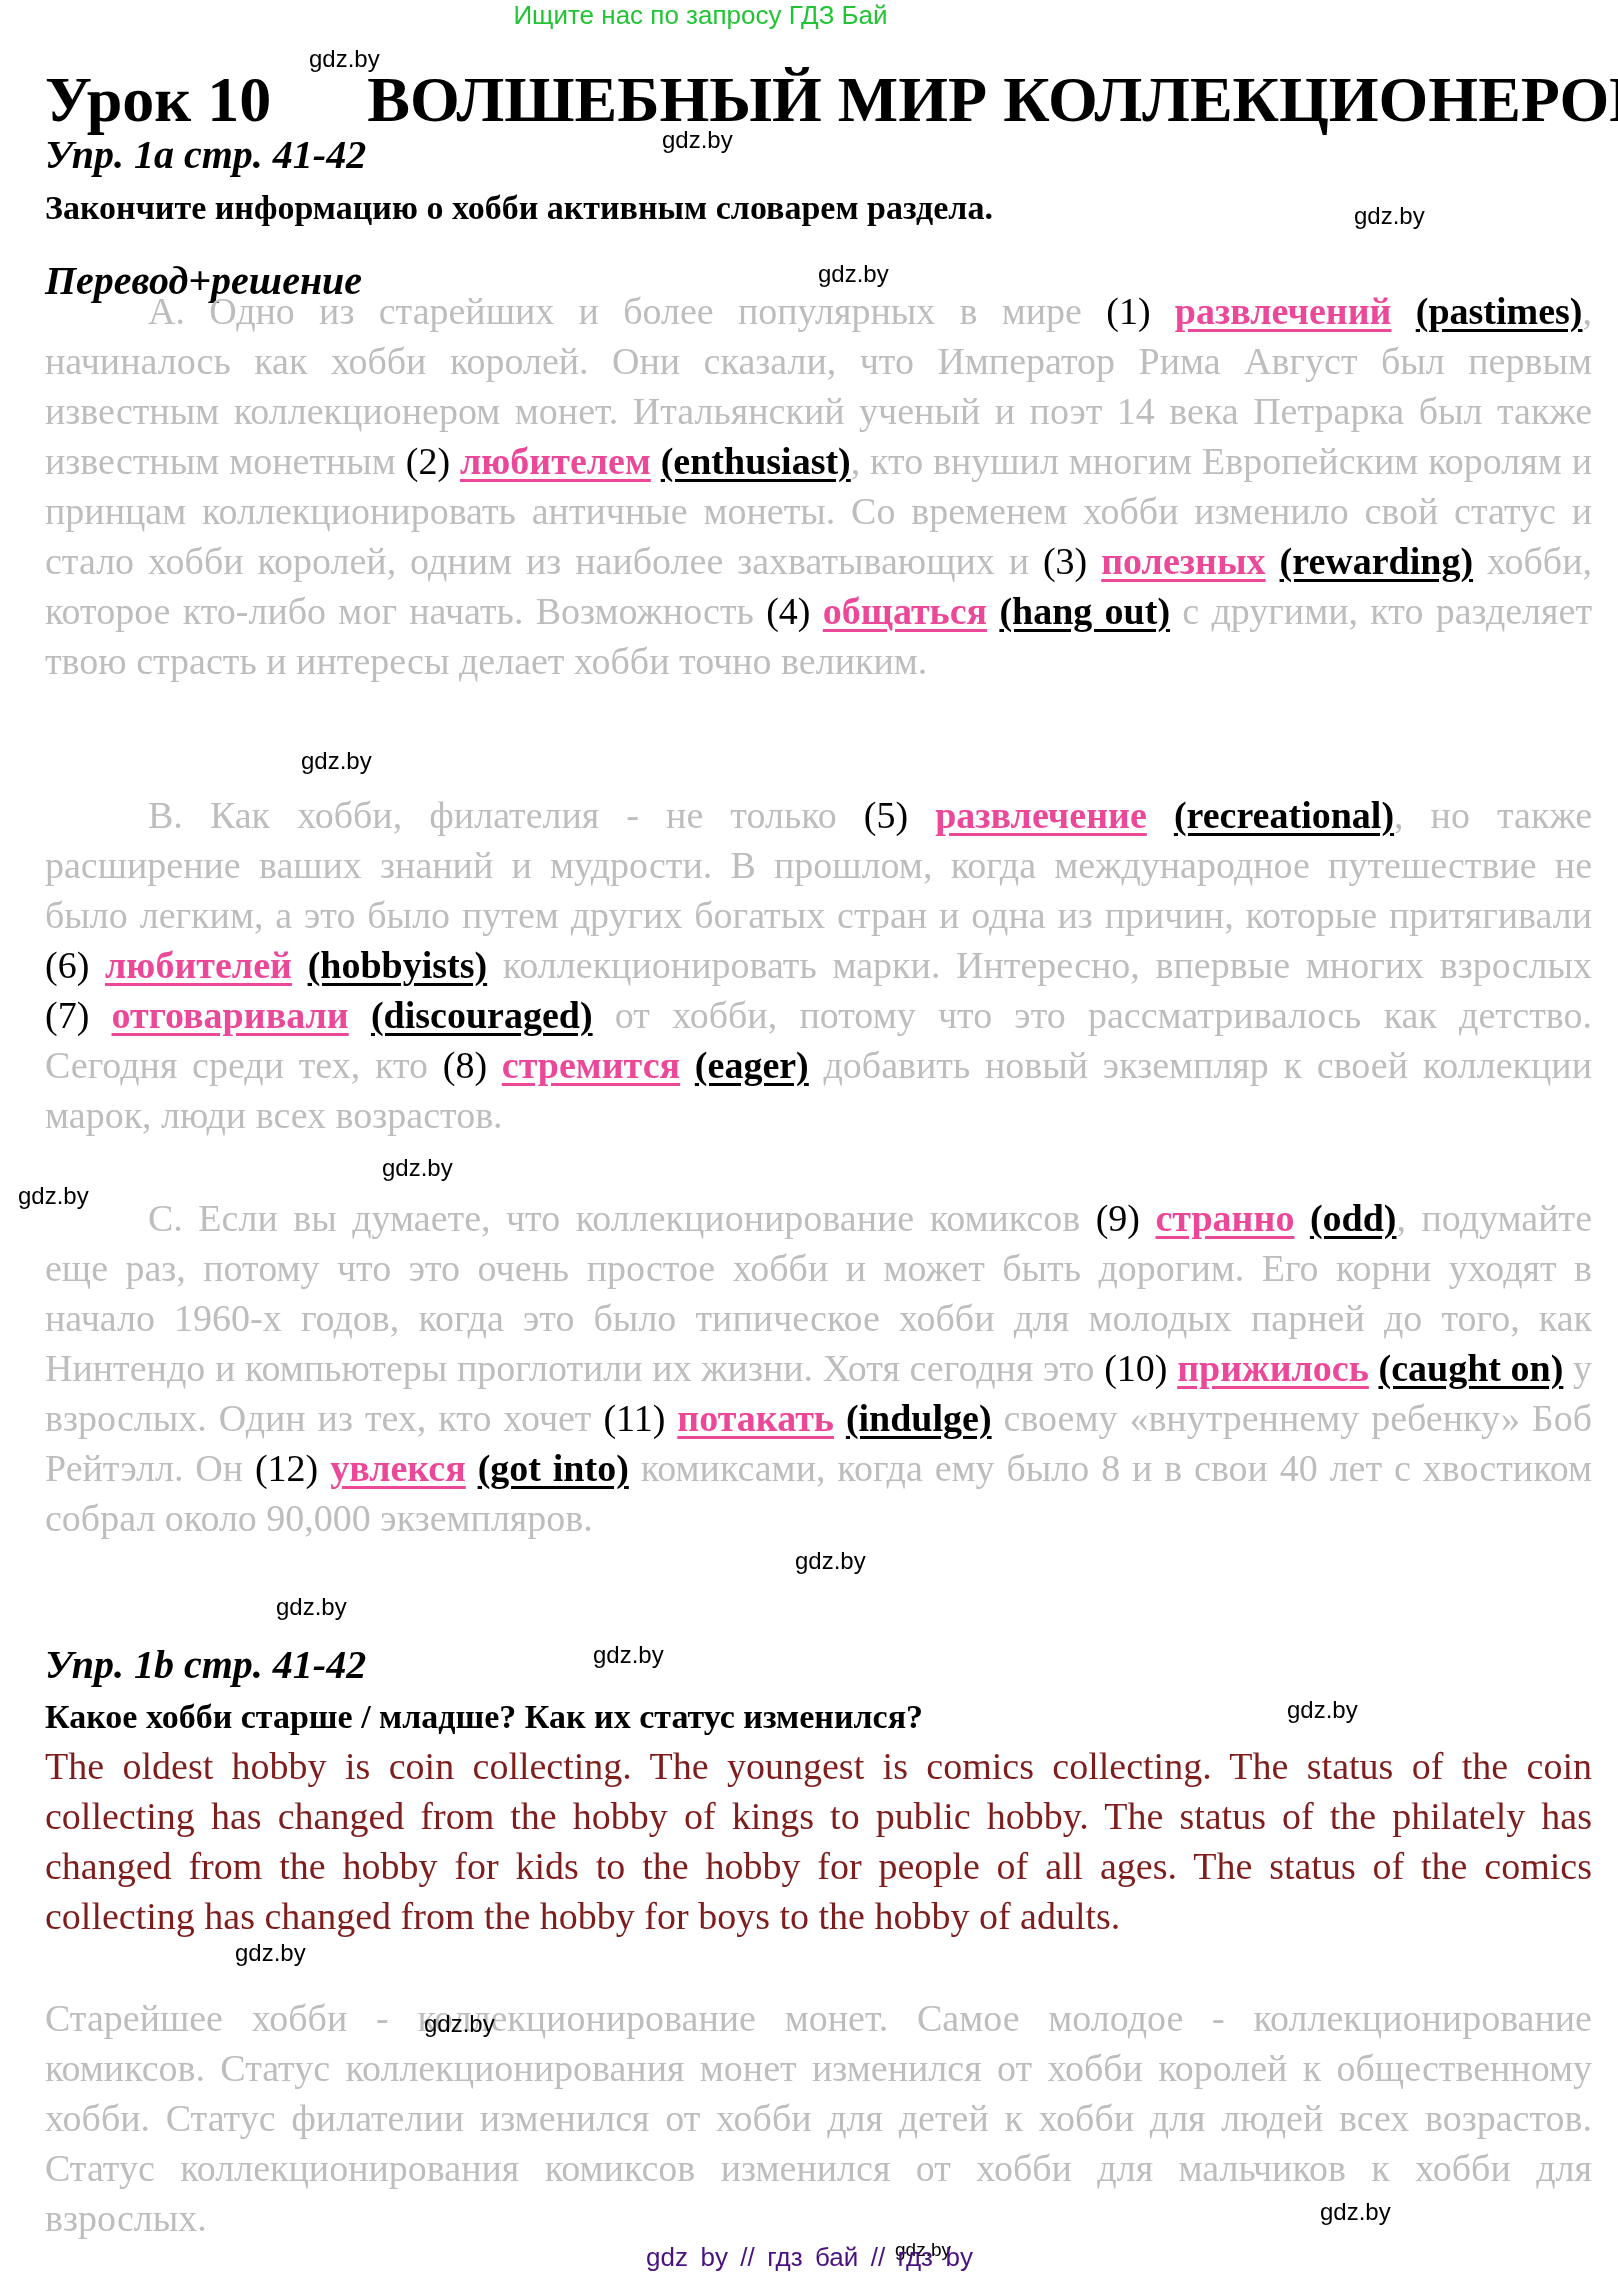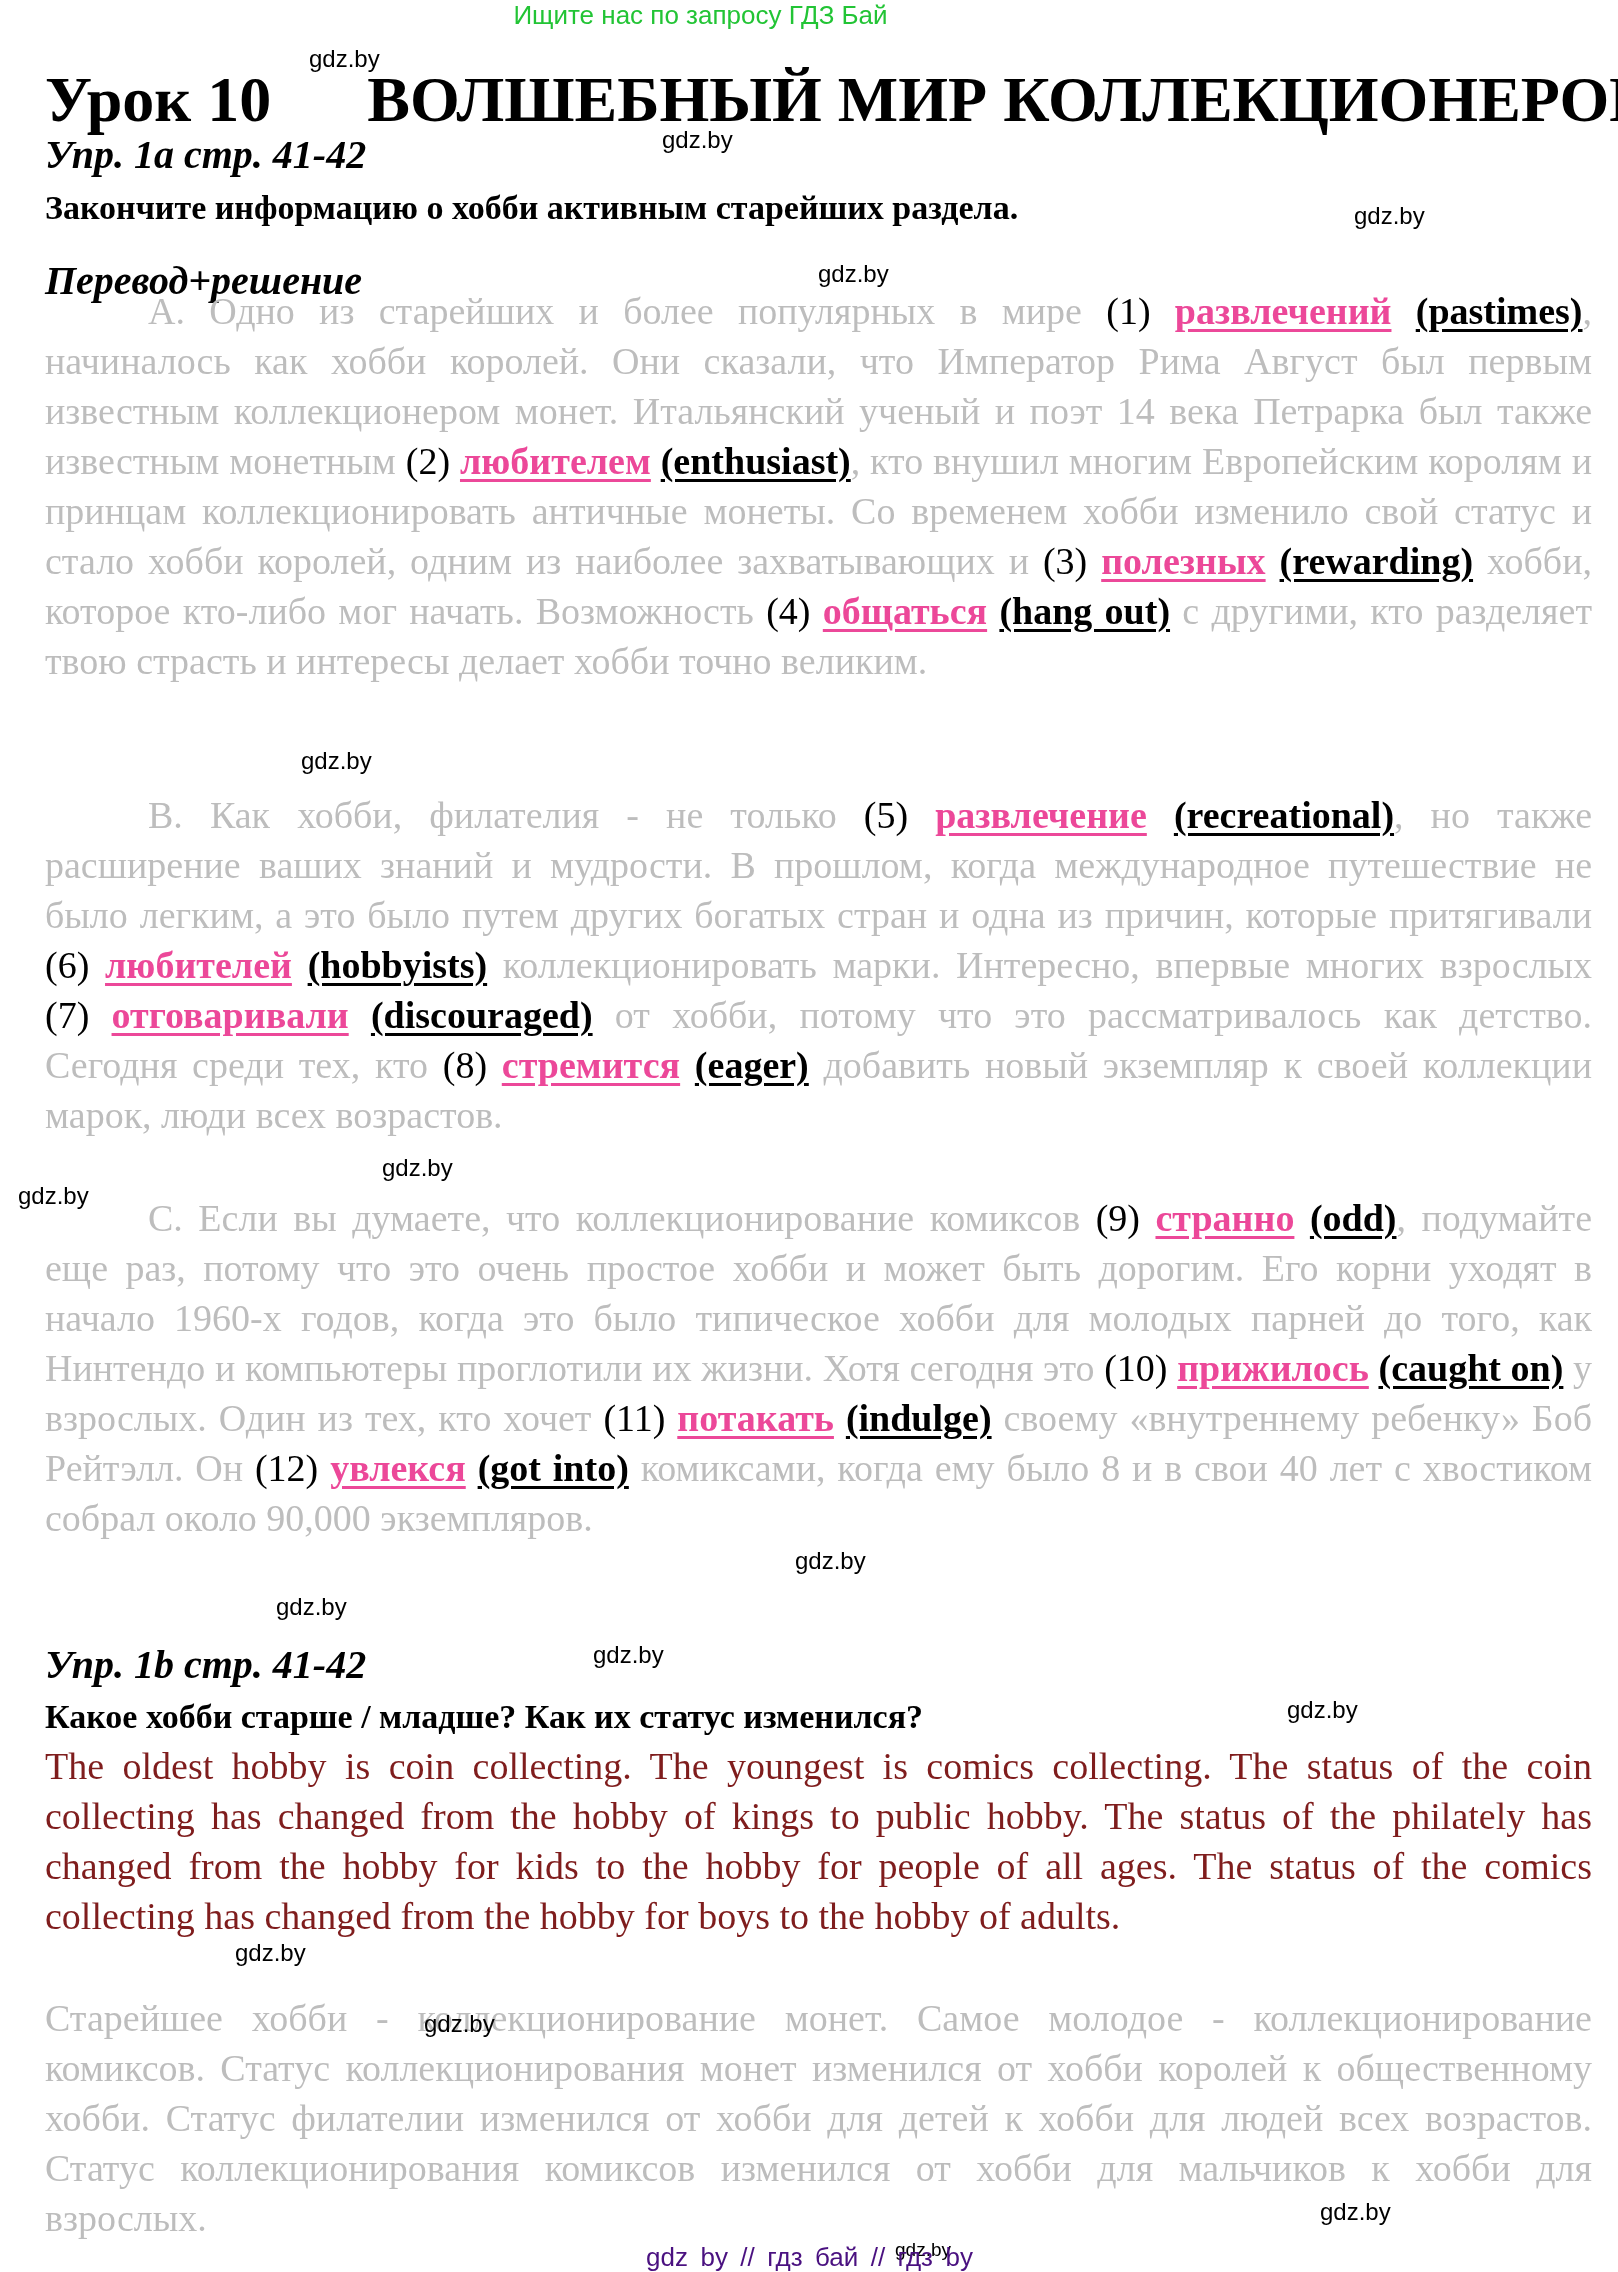--- a/index.html
+++ b/index.html
@@ -45,21 +45,21 @@
 </head>
 <body>
 
 <div class="topbar">Ищите нас по запросу ГДЗ Бай</div>
 
 <div class="abs serif title">
   <span>Урок 10</span><span class="main">ВОЛШЕБНЫЙ МИР КОЛЛЕКЦИОНЕРОВ</span>
 </div>
 
 <div class="abs serif ex-label" style="top:131px;">Упр. 1a стр. 41-42</div>
-<div class="abs serif task" style="top:184px;">Закончите информацию о хобби активным старейших раздела.</div>
+<div class="abs serif task" style="top:184px;">Закончите информацию о хобби активным словарем раздела.</div>
 <div class="abs serif ex-label" style="top:233px;margin-top:24px;">Перевод+решение</div>
 
 <div class="abs serif para indent" style="top:286px;"><span>А. Одно из старейших и более популярных в мире </span><span class="num">(1)</span> <span class="ru">развлечений</span> <span class="en">(pastimes)</span><span>, начиналось как хобби королей. Они сказали, что Император Рима Август был первым известным коллекционером монет. Итальянский ученый и поэт 14 века Петрарка был также известным монетным </span><span class="num">(2)</span> <span class="ru">любителем</span> <span class="en">(enthusiast)</span><span>, кто внушил многим Европейским королям и принцам коллекционировать античные монеты. Со временем хобби изменило свой статус и стало хобби королей, одним из наиболее захватывающих и </span><span class="num">(3)</span> <span class="ru">полезных</span> <span class="en">(rewarding)</span><span> хобби, которое кто-либо мог начать. Возможность </span><span class="num">(4)</span> <span class="ru">общаться</span> <span class="en">(hang out)</span><span> с другими, кто разделяет твою страсть и интересы делает хобби точно великим.</span></div>
 
 <div class="abs serif para indent" style="top:790px;"><span>В. Как хобби, филателия - не только </span><span class="num">(5)</span> <span class="ru">развлечение</span> <span class="en">(recreational)</span><span>, но также расширение ваших знаний и мудрости. В прошлом, когда международное путешествие не было легким, а это было путем других богатых стран и одна из причин, которые притягивали </span><span class="num">(6)</span> <span class="ru">любителей</span> <span class="en">(hobbyists)</span><span> коллекционировать марки. Интересно, впервые многих взрослых </span><span class="num">(7)</span> <span class="ru">отговаривали</span> <span class="en">(discouraged)</span><span> от хобби, потому что это рассматривалось как детство. Сегодня среди тех, кто </span><span class="num">(8)</span> <span class="ru">стремится</span> <span class="en">(eager)</span><span> добавить новый экземпляр к своей коллекции марок, люди всех возрастов.</span></div>
 
 <div class="abs serif para indent" style="top:1193px;"><span>С. Если вы думаете, что коллекционирование комиксов </span><span class="num">(9)</span> <span class="ru">странно</span> <span class="en">(odd)</span><span>, подумайте еще раз, потому что это очень простое хобби и может быть дорогим. Его корни уходят в начало 1960-х годов, когда это было типическое хобби для молодых парней до того, как Нинтендо и компьютеры проглотили их жизни. Хотя сегодня это </span><span class="num">(10)</span> <span class="ru">прижилось</span> <span class="en">(caught on)</span><span> у взрослых. Один из тех, кто хочет </span><span class="num">(11)</span> <span class="ru">потакать</span> <span class="en">(indulge)</span><span> своему «внутреннему ребенку» Боб Рейтэлл. Он </span><span class="num">(12)</span> <span class="ru">увлекся</span> <span class="en">(got into)</span><span> комиксами, когда ему было 8 и в свои 40 лет с хвостиком собрал около 90,000 экземпляров.</span></div>
 
 <div class="abs serif ex-label" style="top:1641px;">Упр. 1b стр. 41-42</div>
 <div class="abs serif task" style="top:1693px;">Какое хобби старше / младше? Как их статус изменился?</div>

